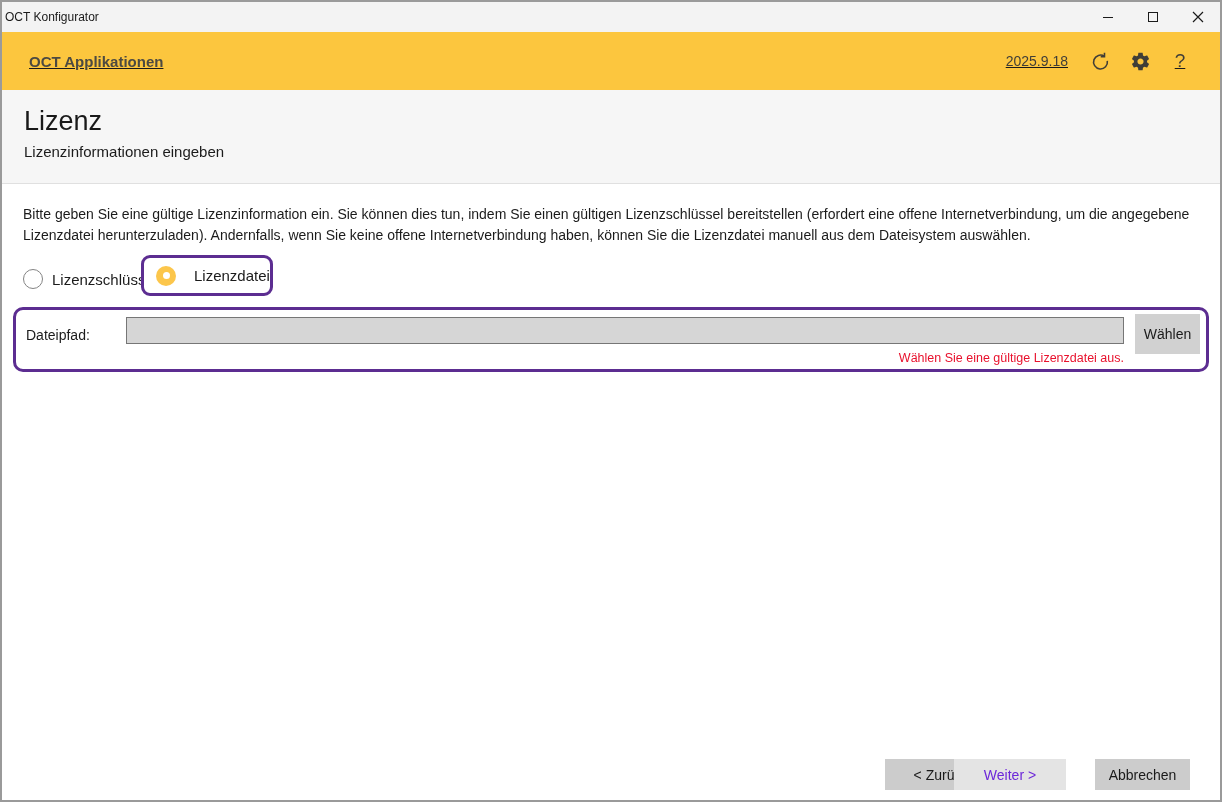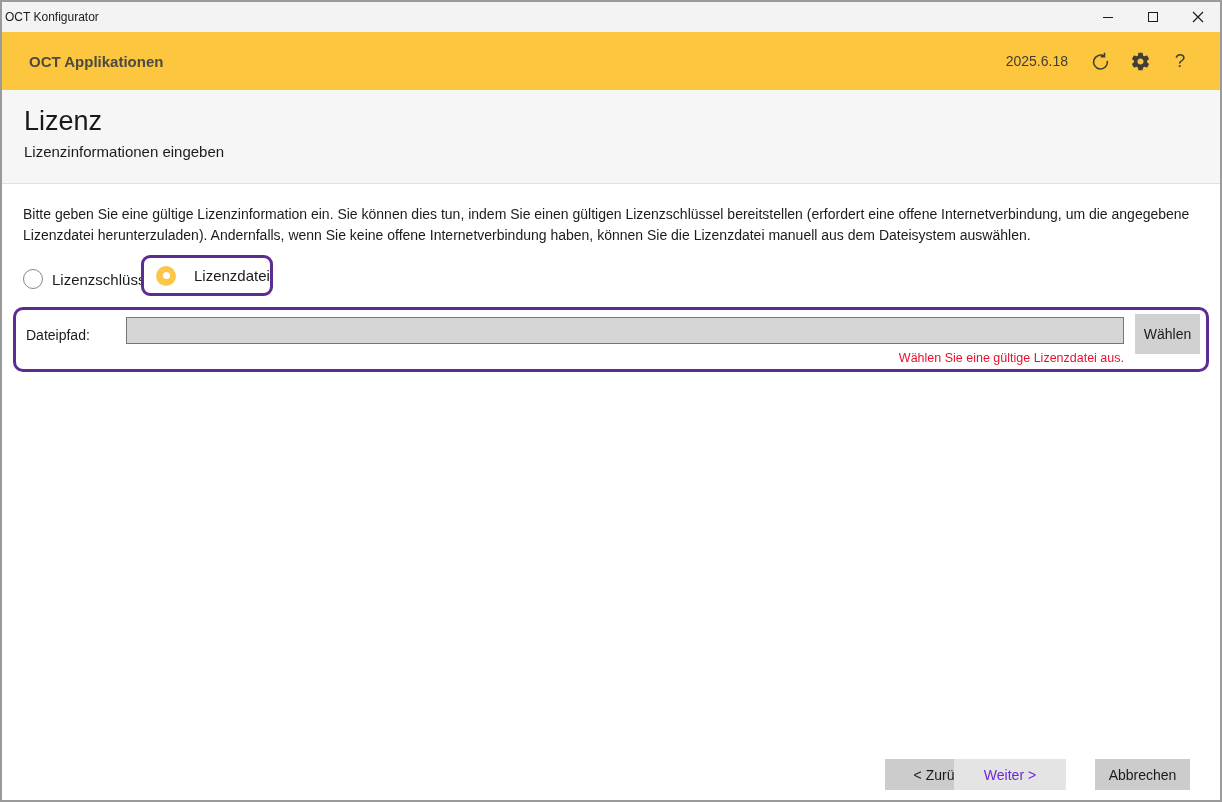--- a/index.html
+++ b/index.html
@@ -11,21 +11,21 @@
   
   .titlebar{position:absolute;left:0;top:0;width:1218px;height:30px;background:#f3f3f3;
     display:flex;align-items:center;}
   .titlebar-title{padding-left:3px;font-size:12px;color:#1a1a1a;}
   .win-controls{margin-left:auto;display:flex;height:30px;}
   .win-btn{width:45px;height:30px;display:flex;align-items:center;justify-content:center;color:#1a1a1a;cursor:default;}
   .glyph-min{display:block;width:10px;height:1px;background:currentColor;}
   .glyph-max{display:block;width:10px;height:10px;border:1px solid currentColor;}
   
   .appbar{position:absolute;left:0;top:30px;width:1218px;height:58px;background:#FCC63E;
-    display:flex;align-items:center;}
+    display:flex;align-items:center;text-decoration:underline;}
   .appbar-title{padding-left:27px;font-size:15px;font-weight:700;color:#4c4a42;}
   .appbar-right{margin-left:auto;display:flex;align-items:center;padding-right:20px;color:#403e37;}
   .appbar-version{font-size:14px;margin-right:12px;color:#403e37;}
   .appbar-icon{width:40px;height:40px;display:flex;align-items:center;justify-content:center;color:#403e37;}
   .help-glyph{font-size:19px;font-weight:400;}
   
   .page-header{position:absolute;left:0;top:88px;width:1218px;height:94px;background:#f6f6f6;
     border-bottom:1px solid #e0e0e0;padding:15px 0 0 22px;}
   .page-title{font-size:27px;font-weight:400;line-height:32px;color:#191919;}
   .page-subtitle{font-size:15px;margin-top:6px;color:#1b1b1b;}
@@ -75,21 +75,21 @@
         <svg width="12" height="12" viewBox="0 0 12 12">
           <path d="M1 1 L11 11 M11 1 L1 11" stroke="currentColor" stroke-width="1.2" fill="none"></path>
         </svg>
       </div>
     </div>
   </div>
 
   <div class="appbar">
     <span class="appbar-title">OCT Applikationen</span>
     <div class="appbar-right">
-      <span class="appbar-version">2025.6.18</span>
+      <span class="appbar-version">2025.9.18</span>
       <div class="appbar-icon">
         <svg width="21" height="21" viewBox="0 0 20 20">
           <path d="M13.8 5.1 A6.6 6.6 0 1 0 16.5 9.4" fill="none" stroke="currentColor" stroke-width="1.5"></path>
           <polyline points="13.8,1.7 13.8,5.4 10.2,5.4" fill="none" stroke="currentColor" stroke-width="1.5"></polyline>
         </svg>
       </div>
       <div class="appbar-icon">
         <svg width="21" height="21" viewBox="0 0 24 24">
           <path fill="currentColor" d="M19.43 12.98c.04-.32.07-.64.07-.98s-.03-.66-.07-.98l2.11-1.65c.19-.15.24-.42.12-.64l-2-3.46c-.12-.22-.39-.3-.61-.22l-2.49 1c-.52-.4-1.08-.73-1.69-.98l-.38-2.65C14.46 2.18 14.25 2 14 2h-4c-.25 0-.46.18-.49.42l-.38 2.65c-.61.25-1.17.59-1.69.98l-2.49-1c-.23-.09-.49 0-.61.22l-2 3.46c-.13.22-.07.49.12.64l2.11 1.65c-.04.32-.07.65-.07.98s.03.66.07.98l-2.11 1.65c-.19.15-.24.42-.12.64l2 3.46c.12.22.39.3.61.22l2.49-1c.52.4 1.08.73 1.69.98l.38 2.65c.03.24.24.42.49.42h4c.25 0 .46-.18.49-.42l.38-2.65c.61-.25 1.17-.59 1.69-.98l2.49 1c.23.09.49 0 .61-.22l2-3.46c.12-.22.07-.49-.12-.64l-2.11-1.65zM12 15.5c-1.93 0-3.5-1.57-3.5-3.5s1.57-3.5 3.5-3.5 3.5 1.57 3.5 3.5-1.57 3.5-3.5 3.5z"></path>
         </svg>

